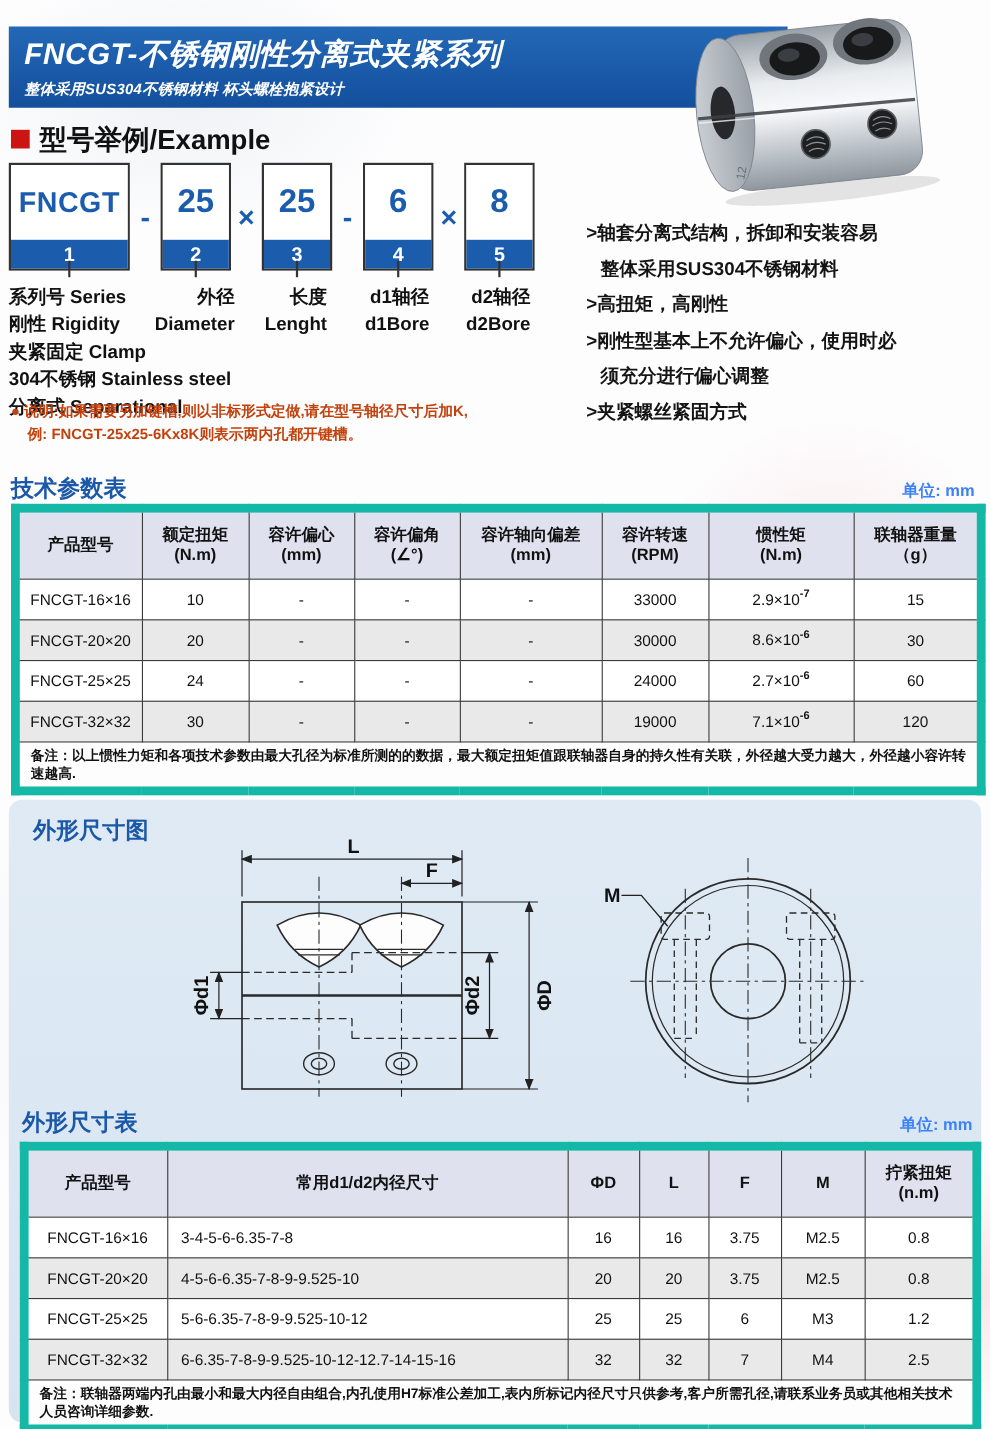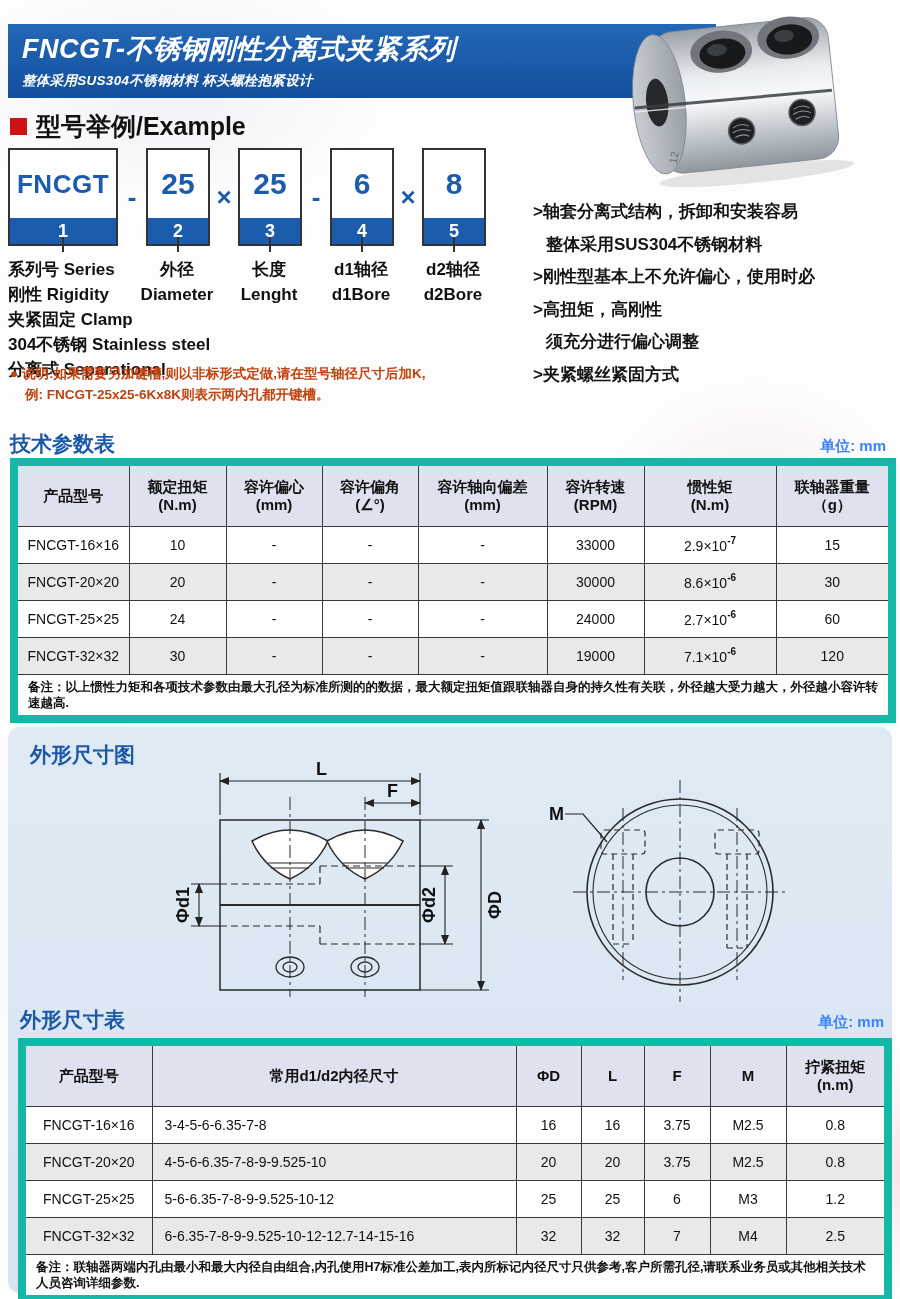--- a/index.html
+++ b/index.html
@@ -36,21 +36,21 @@
   .mbox-top { height:68px; display:flex; align-items:center; justify-content:center;
     color:#1c5cac; font-weight:bold; font-size:30px; background:#fff; }
   .mbox.wide .mbox-top { font-size:26px; letter-spacing:0.5px; }
   .mbox-bot { height:26px; display:flex; align-items:center; justify-content:center;
     background:#1c5cac; color:#fff; font-weight:bold; font-size:18px; }
   .msep { width:28px; display:flex; align-items:center; justify-content:center;
     color:#1c5cac; font-weight:bold; font-size:26px; }
   .tick { position:absolute; top:237px; width:2px; height:15px; background:#333; }
 
   .lab-col { position:absolute; top:257px; font-size:17px; font-weight:bold; color:#111; line-height:25px; white-space:nowrap; }
-  .lab-center { text-align:center; transform:translateX(-50%); }
+  .lab-center { text-align:right; transform:translateX(-50%); }
 
   .kw-note { position:absolute; left:10px; top:363px; color:#c2410c; font-size:13.5px; font-weight:bold; line-height:21px; }
   .kw-note .l2 { padding-left:15px; }
 
   
   .features { position:absolute; left:533px; top:196px; width:362px; }
   .features-title { font-size:19px; font-weight:bold; color:#111; margin-bottom:8px; }
   .features-title .red-sq { width:13px; height:13px; margin-right:7px; margin-top:-3px; }
   .feature-line { font-size:17px; font-weight:600; color:#141414; line-height:32.5px; white-space:nowrap; }
   .feature-line.indent { padding-left:13px; }
@@ -204,22 +204,22 @@
   </div>
 
   <div class="kw-note">
     <div><span>●</span> <span>说明:如果需要另加键槽,则以非标形式定做,请在型号轴径尺寸后加K,</span></div>
     <div class="l2">例: FNCGT-25x25-6Kx8K则表示两内孔都开键槽。</div>
   </div>
 
   <div class="features">
     <div class="feature-line">&gt;轴套分离式结构，拆卸和安装容易</div>
     <div class="feature-line indent">整体采用SUS304不锈钢材料</div>
+    <div class="feature-line">&gt;高扭矩，高刚性</div>
     <div class="feature-line">&gt;刚性型基本上不允许偏心，使用时必</div>
-    <div class="feature-line">&gt;高扭矩，高刚性</div>
     <div class="feature-line indent">须充分进行偏心调整</div>
     <div class="feature-line">&gt;夹紧螺丝紧固方式</div>
   </div>
 
   <div class="sec-title" style="left:10px; top:430px;">技术参数表</div>
   <div class="unit-label" style="right:14px; top:437px;">单位: mm</div>
 
   <table class="dtable t1">
     <colgroup>
       <col style="width:115px">

